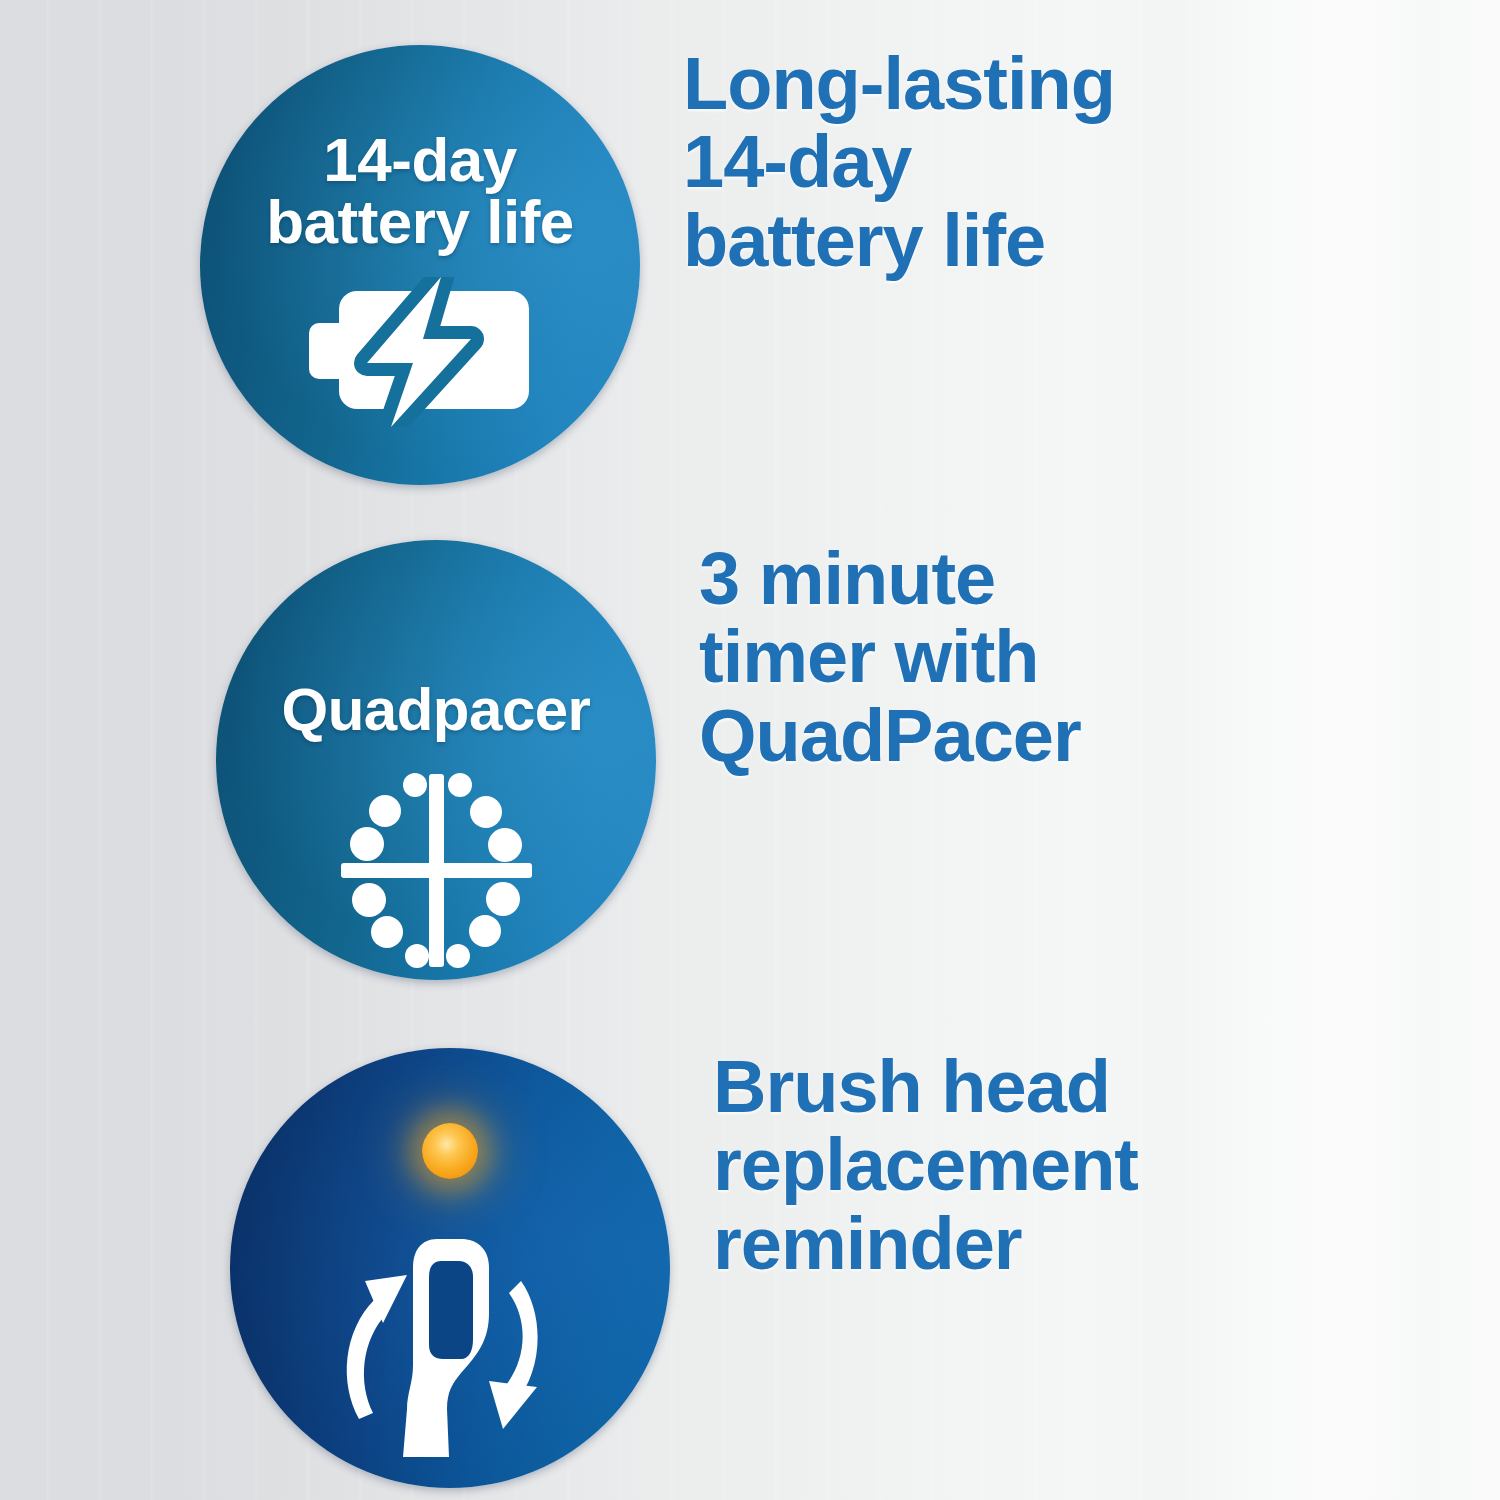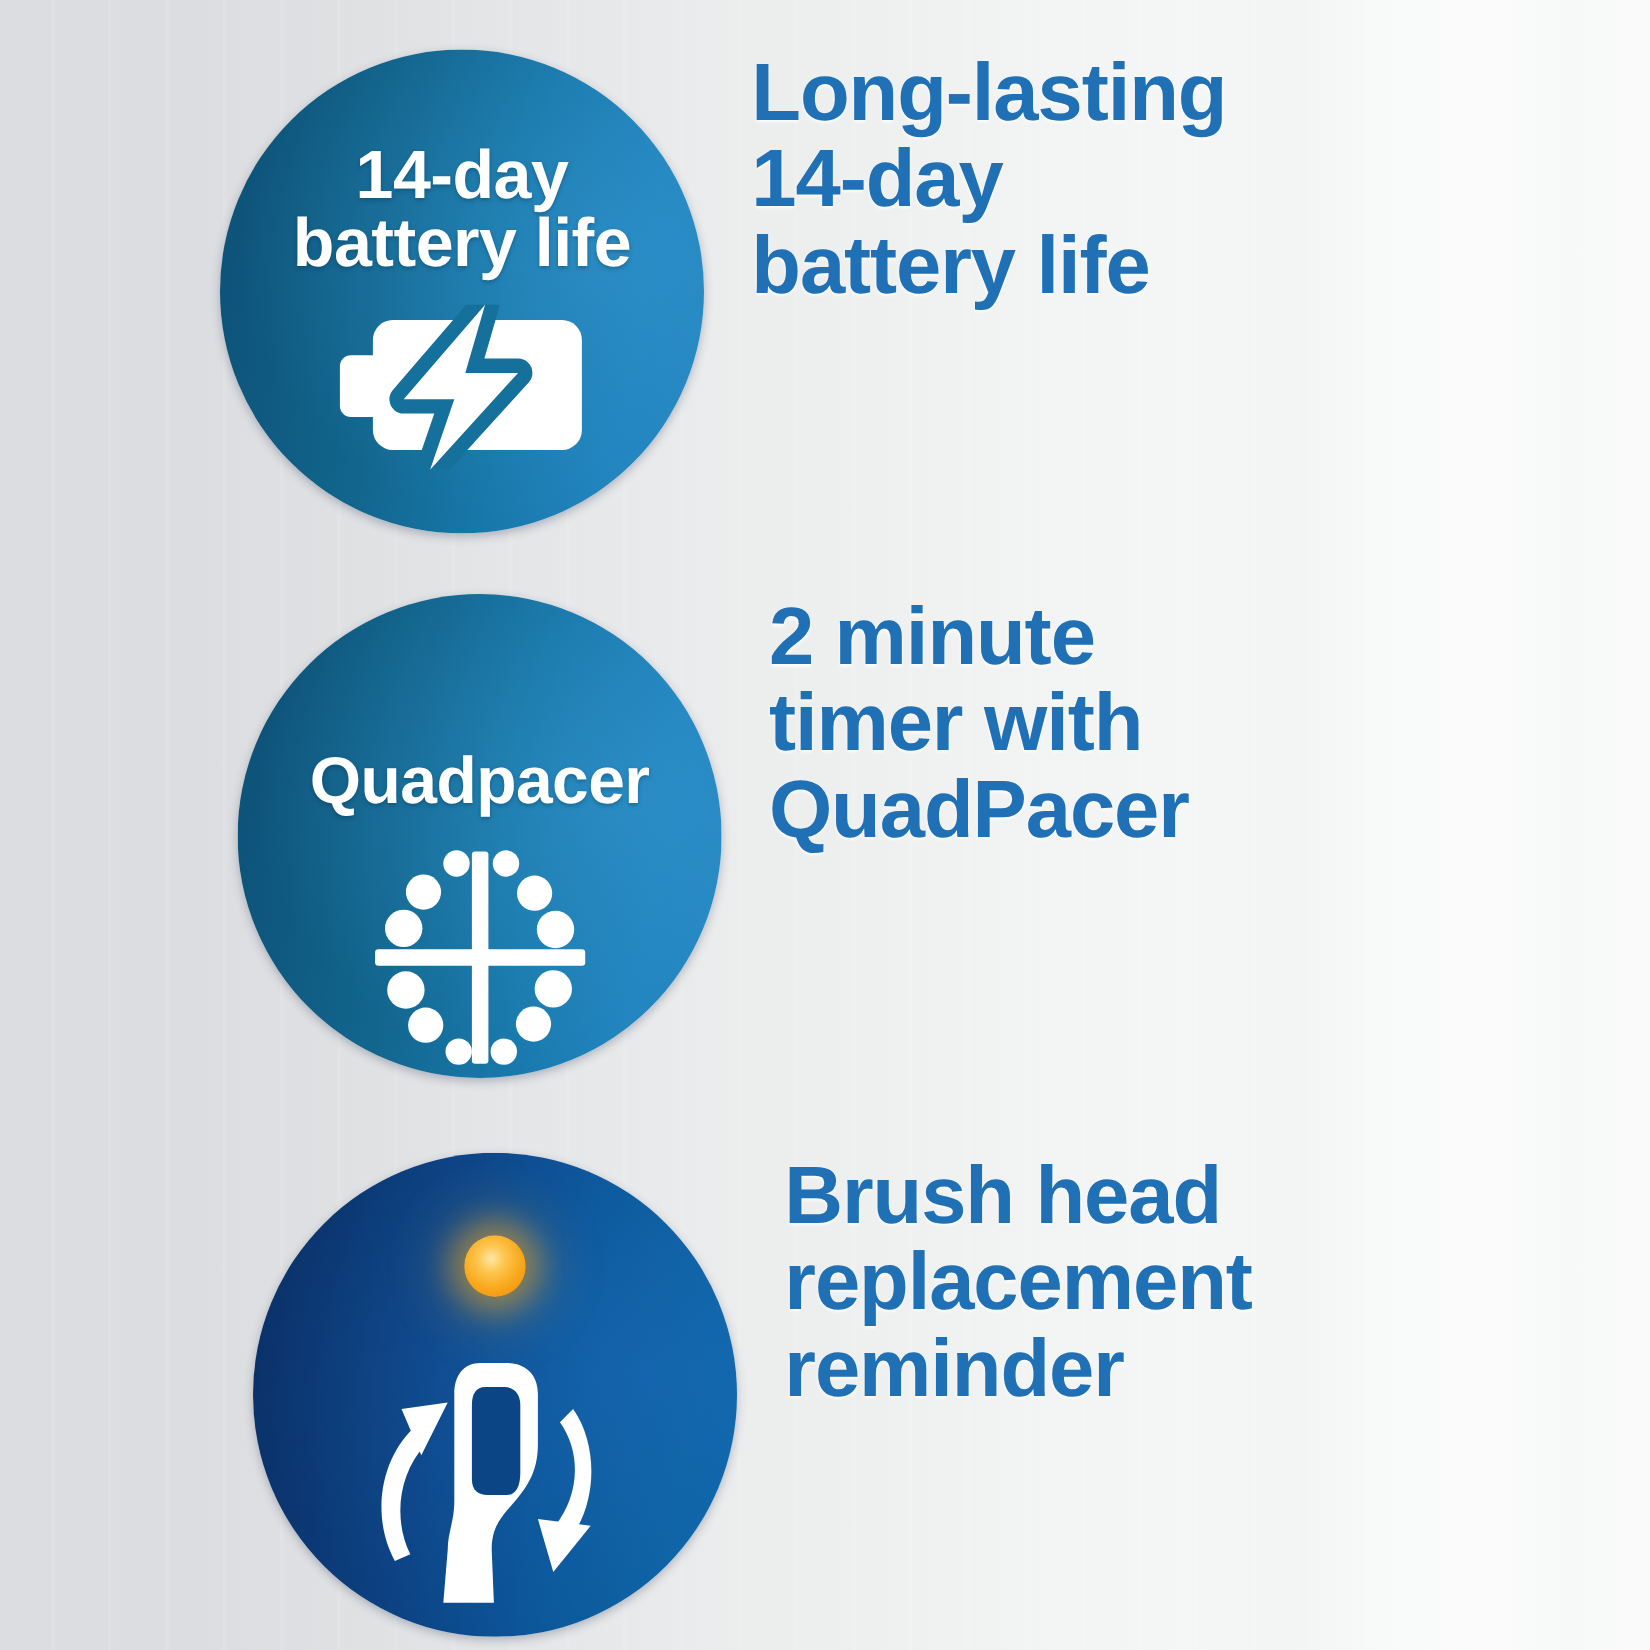--- a/index.html
+++ b/index.html
@@ -142,21 +142,21 @@
             <circle cx="88" cy="188" r="12"></circle>
 
             <circle cx="174" cy="131" r="17"></circle>
             <circle cx="156" cy="163" r="16"></circle>
             <circle cx="129" cy="188" r="12"></circle>
           </g>
         </svg>
       </div>
     </div>
 
-    <div class="caption">2 minute
+    <div class="caption">3 minute
 timer with
 QuadPacer</div>
   </div>
 
   <div class="row row3">
 
     <div class="badge navy badge3">
 
       <div class="glow-dot"></div>
 

